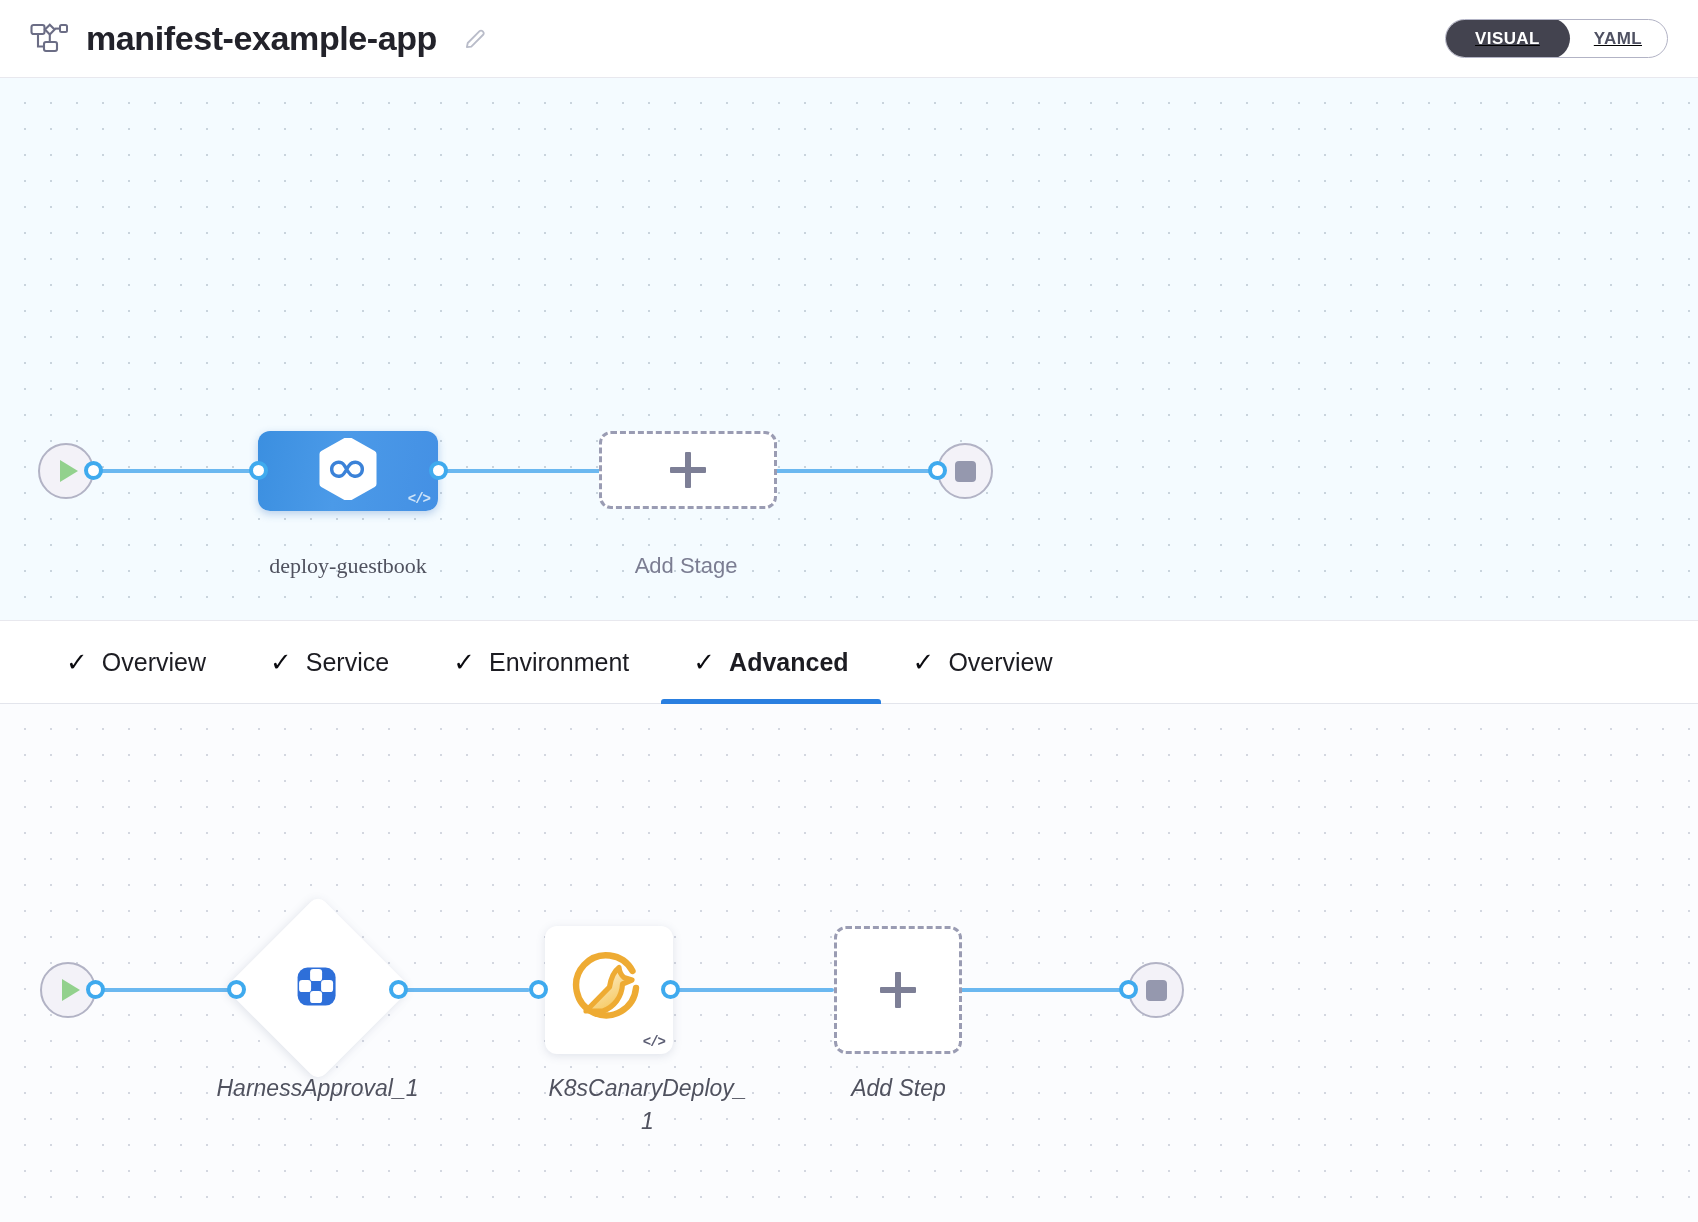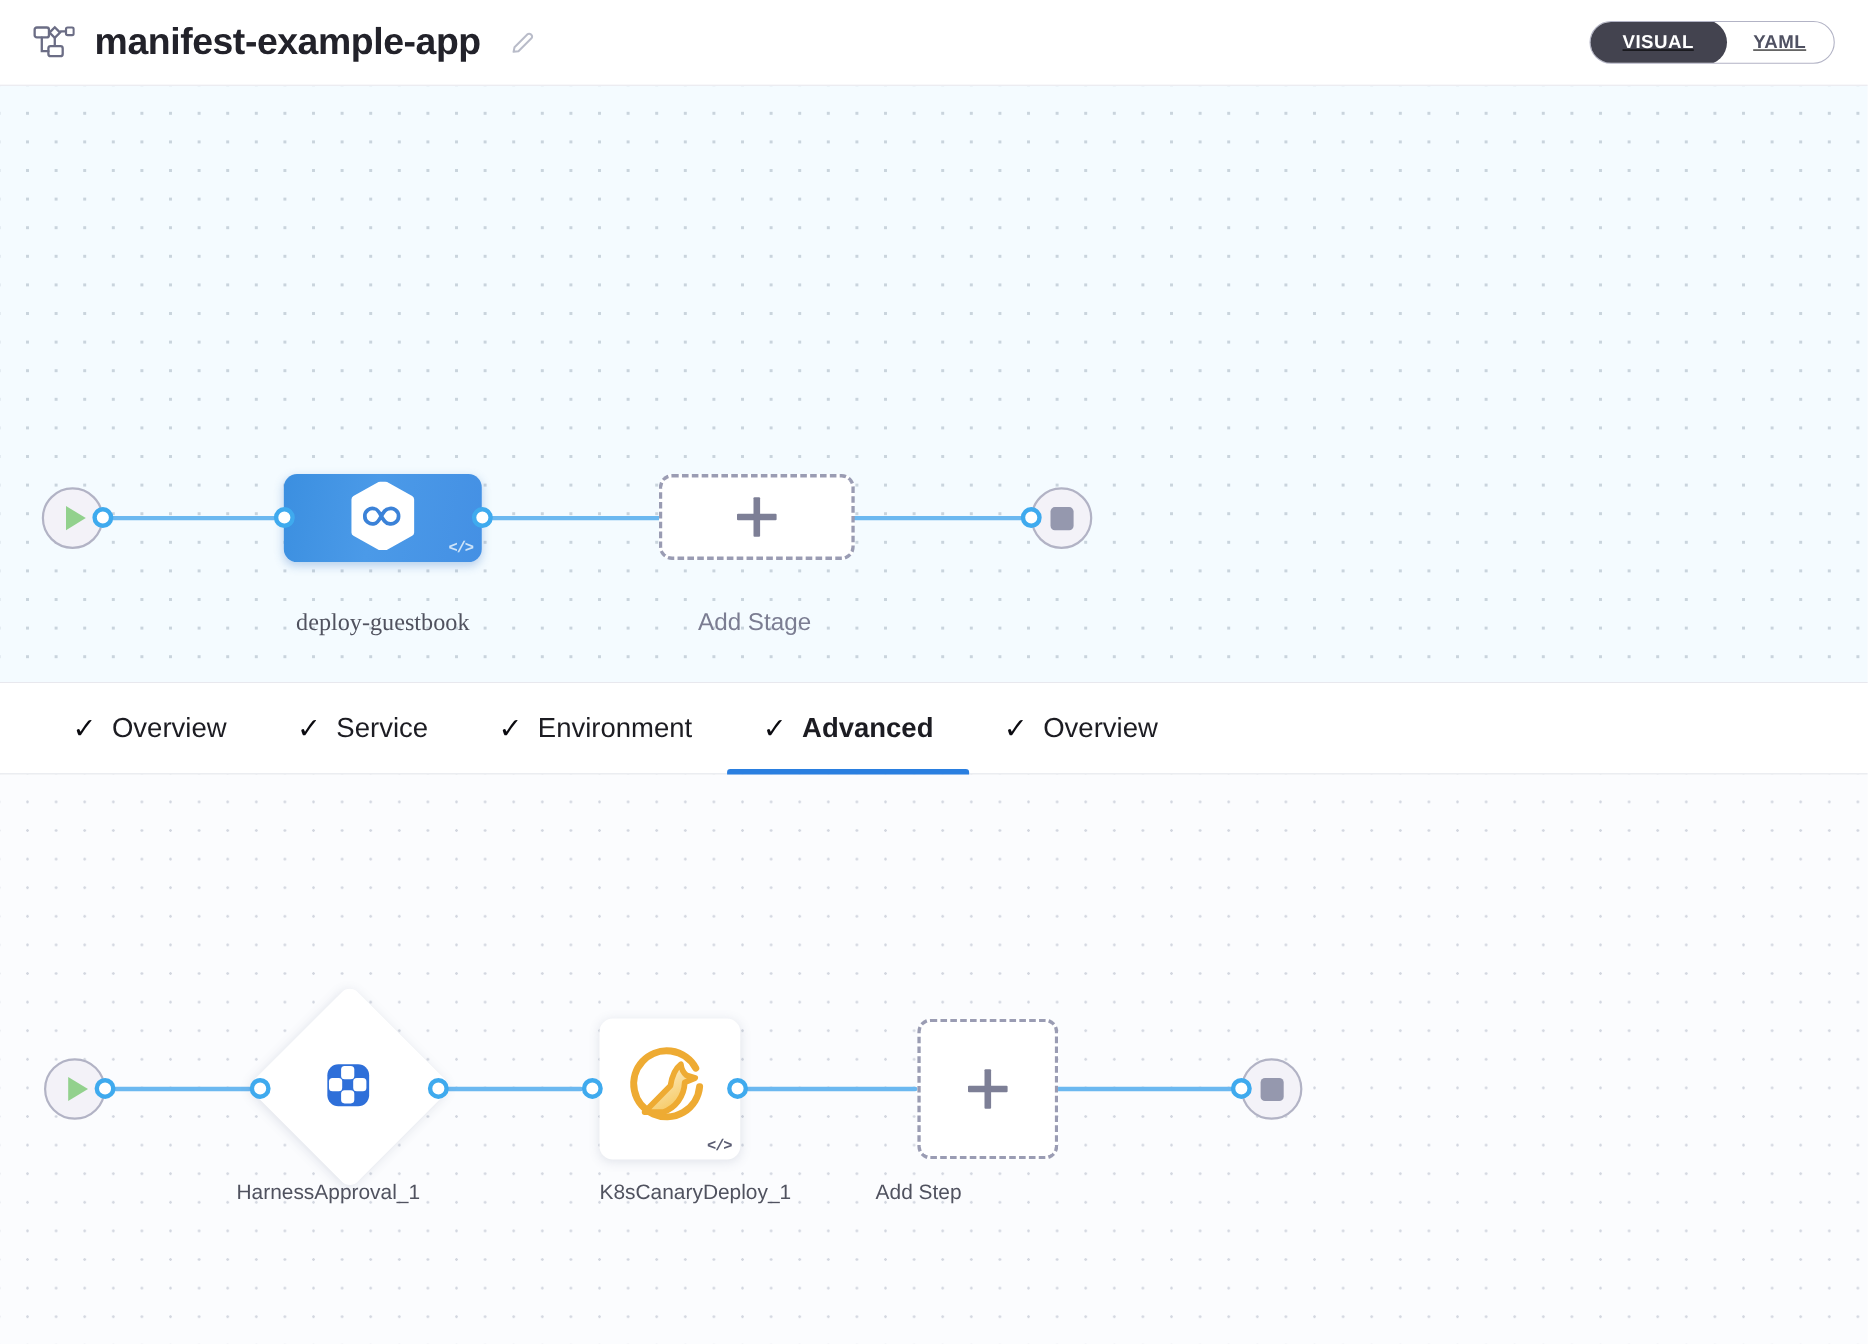--- a/index.html
+++ b/index.html
@@ -288,26 +288,27 @@
     background: #ffffff;
     border-radius: 12px;
     box-shadow: 0 2px 10px rgba(90,100,130,0.16);
     display: flex;
     align-items: center;
     justify-content: center;
     cursor: pointer;
   }
   .step-label {
     position: absolute;
-    text-align: left;
-    font-size: 19px;
+    text-align: center;
+    font-size: 23px;
     color: #50525f;
     line-height: 1.42;
     width: 205px;
     word-wrap: break-word;
+    font-style: italic;
   }
 </style>
 </head>
 <body>
 
 <div class="app">
 
   <div class="header">
     <div class="header-left">
       <span class="pipeline-icon">

